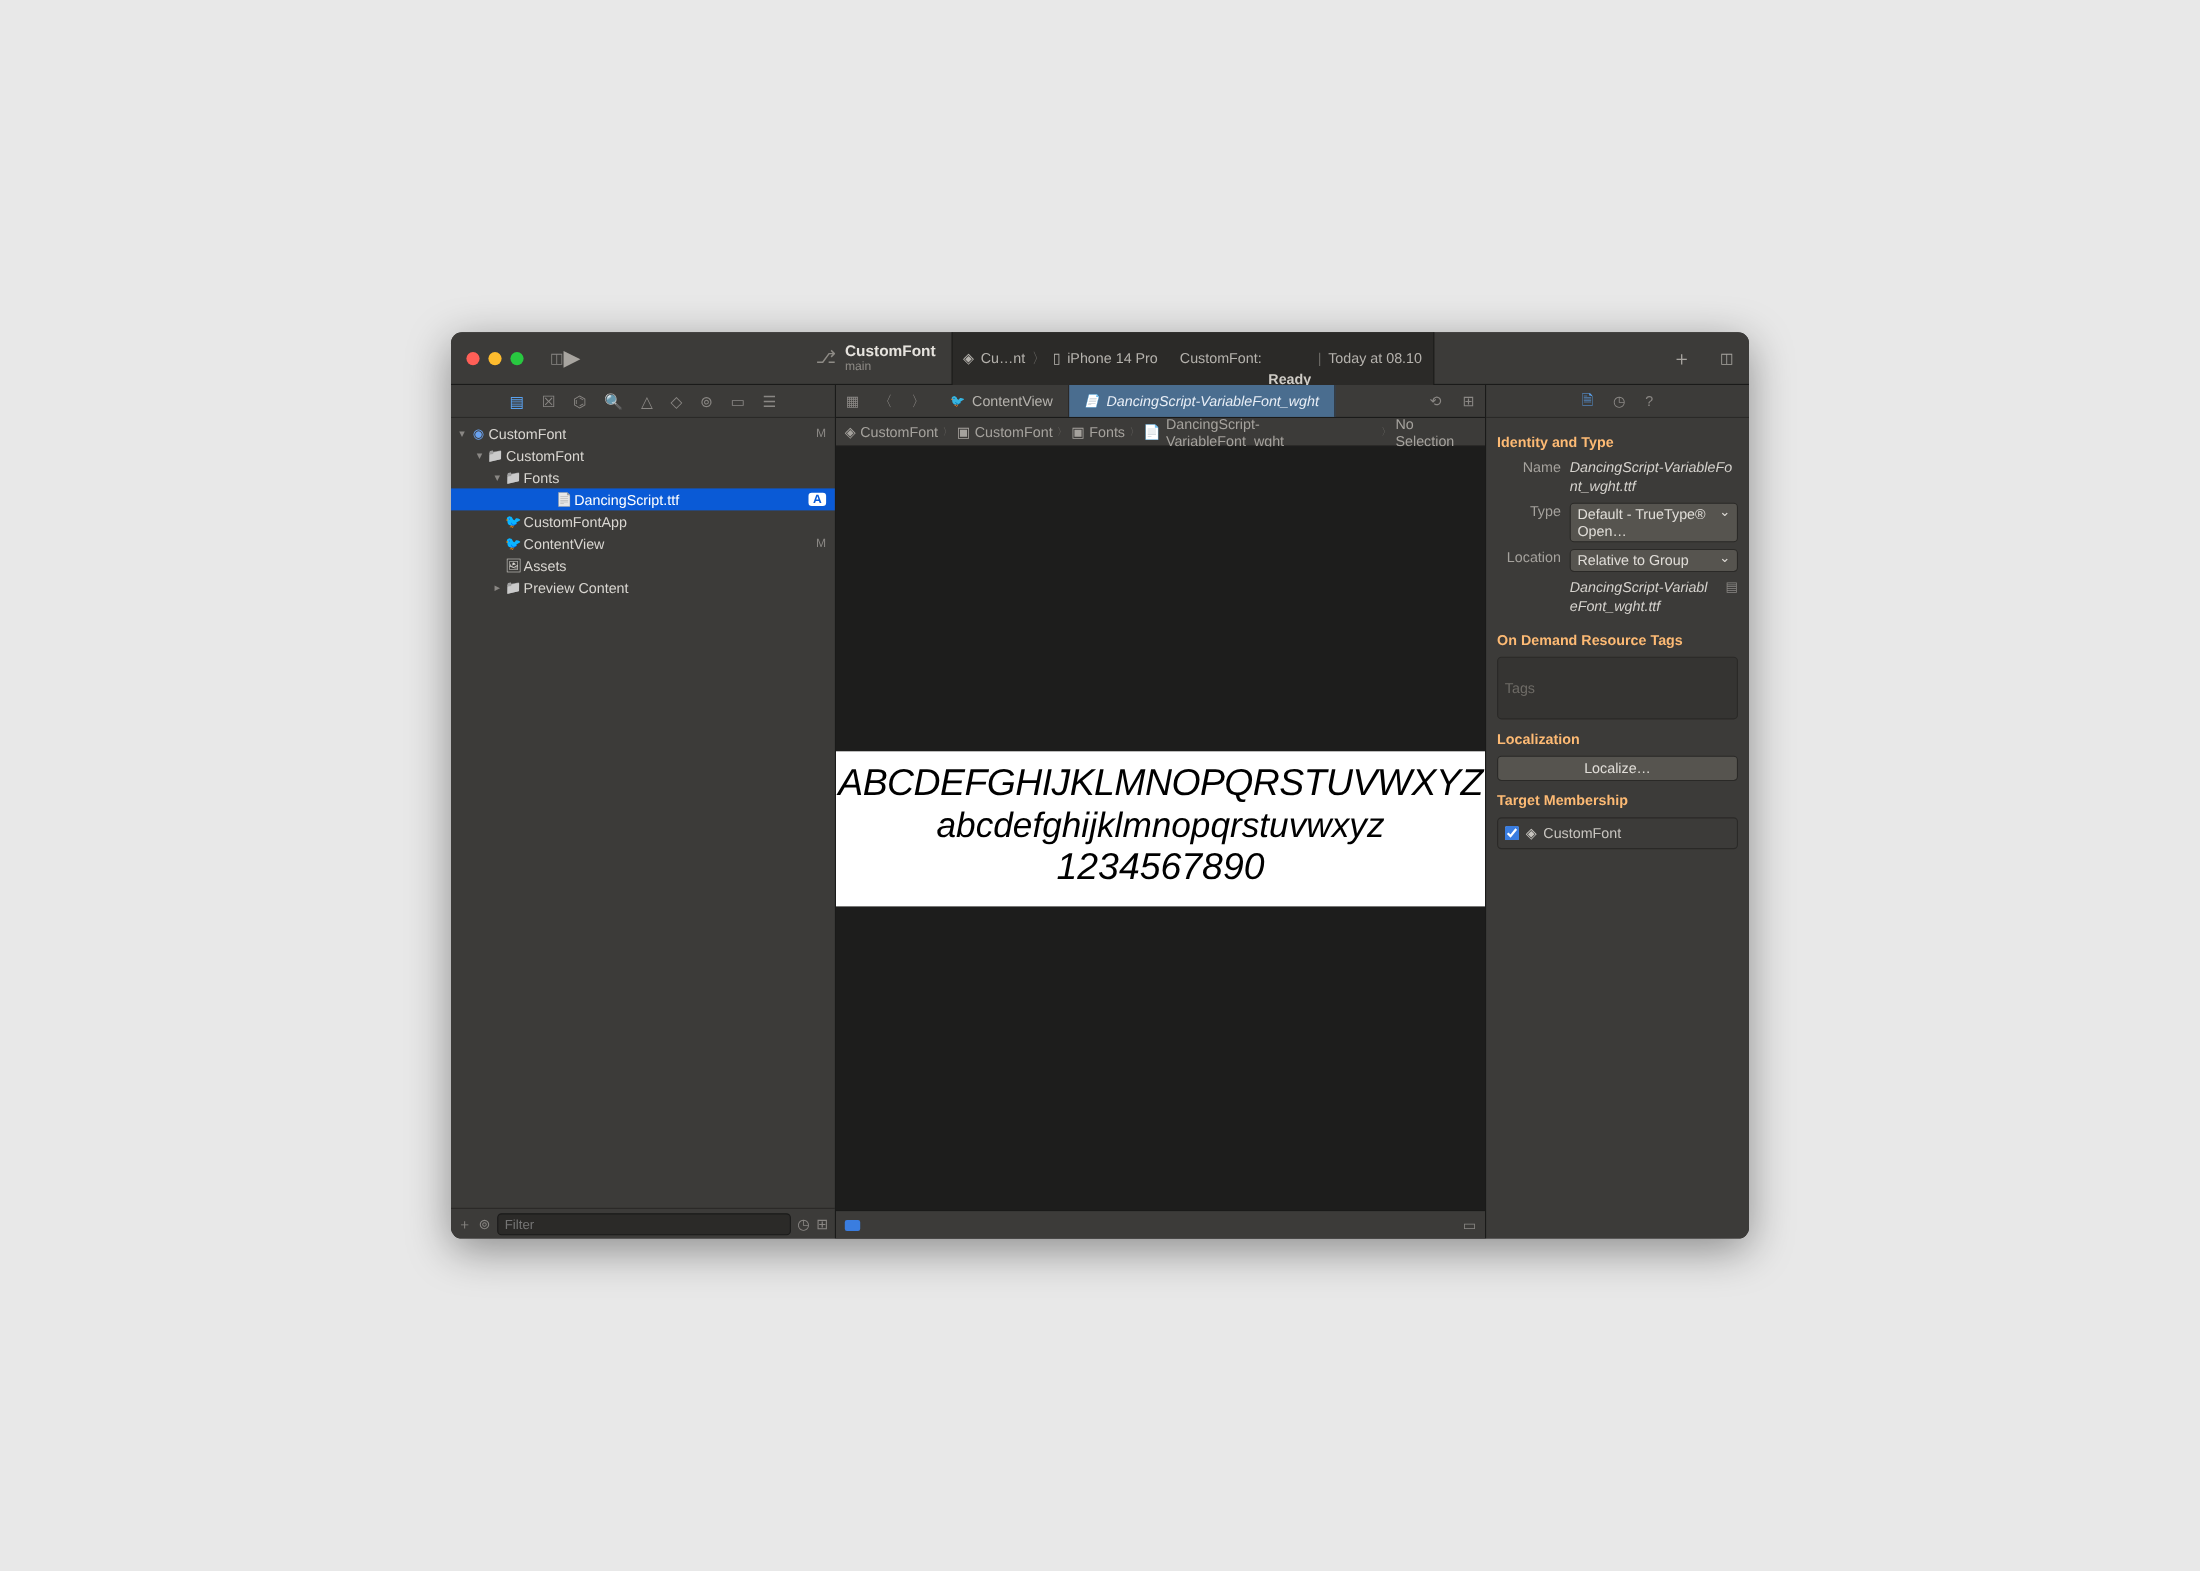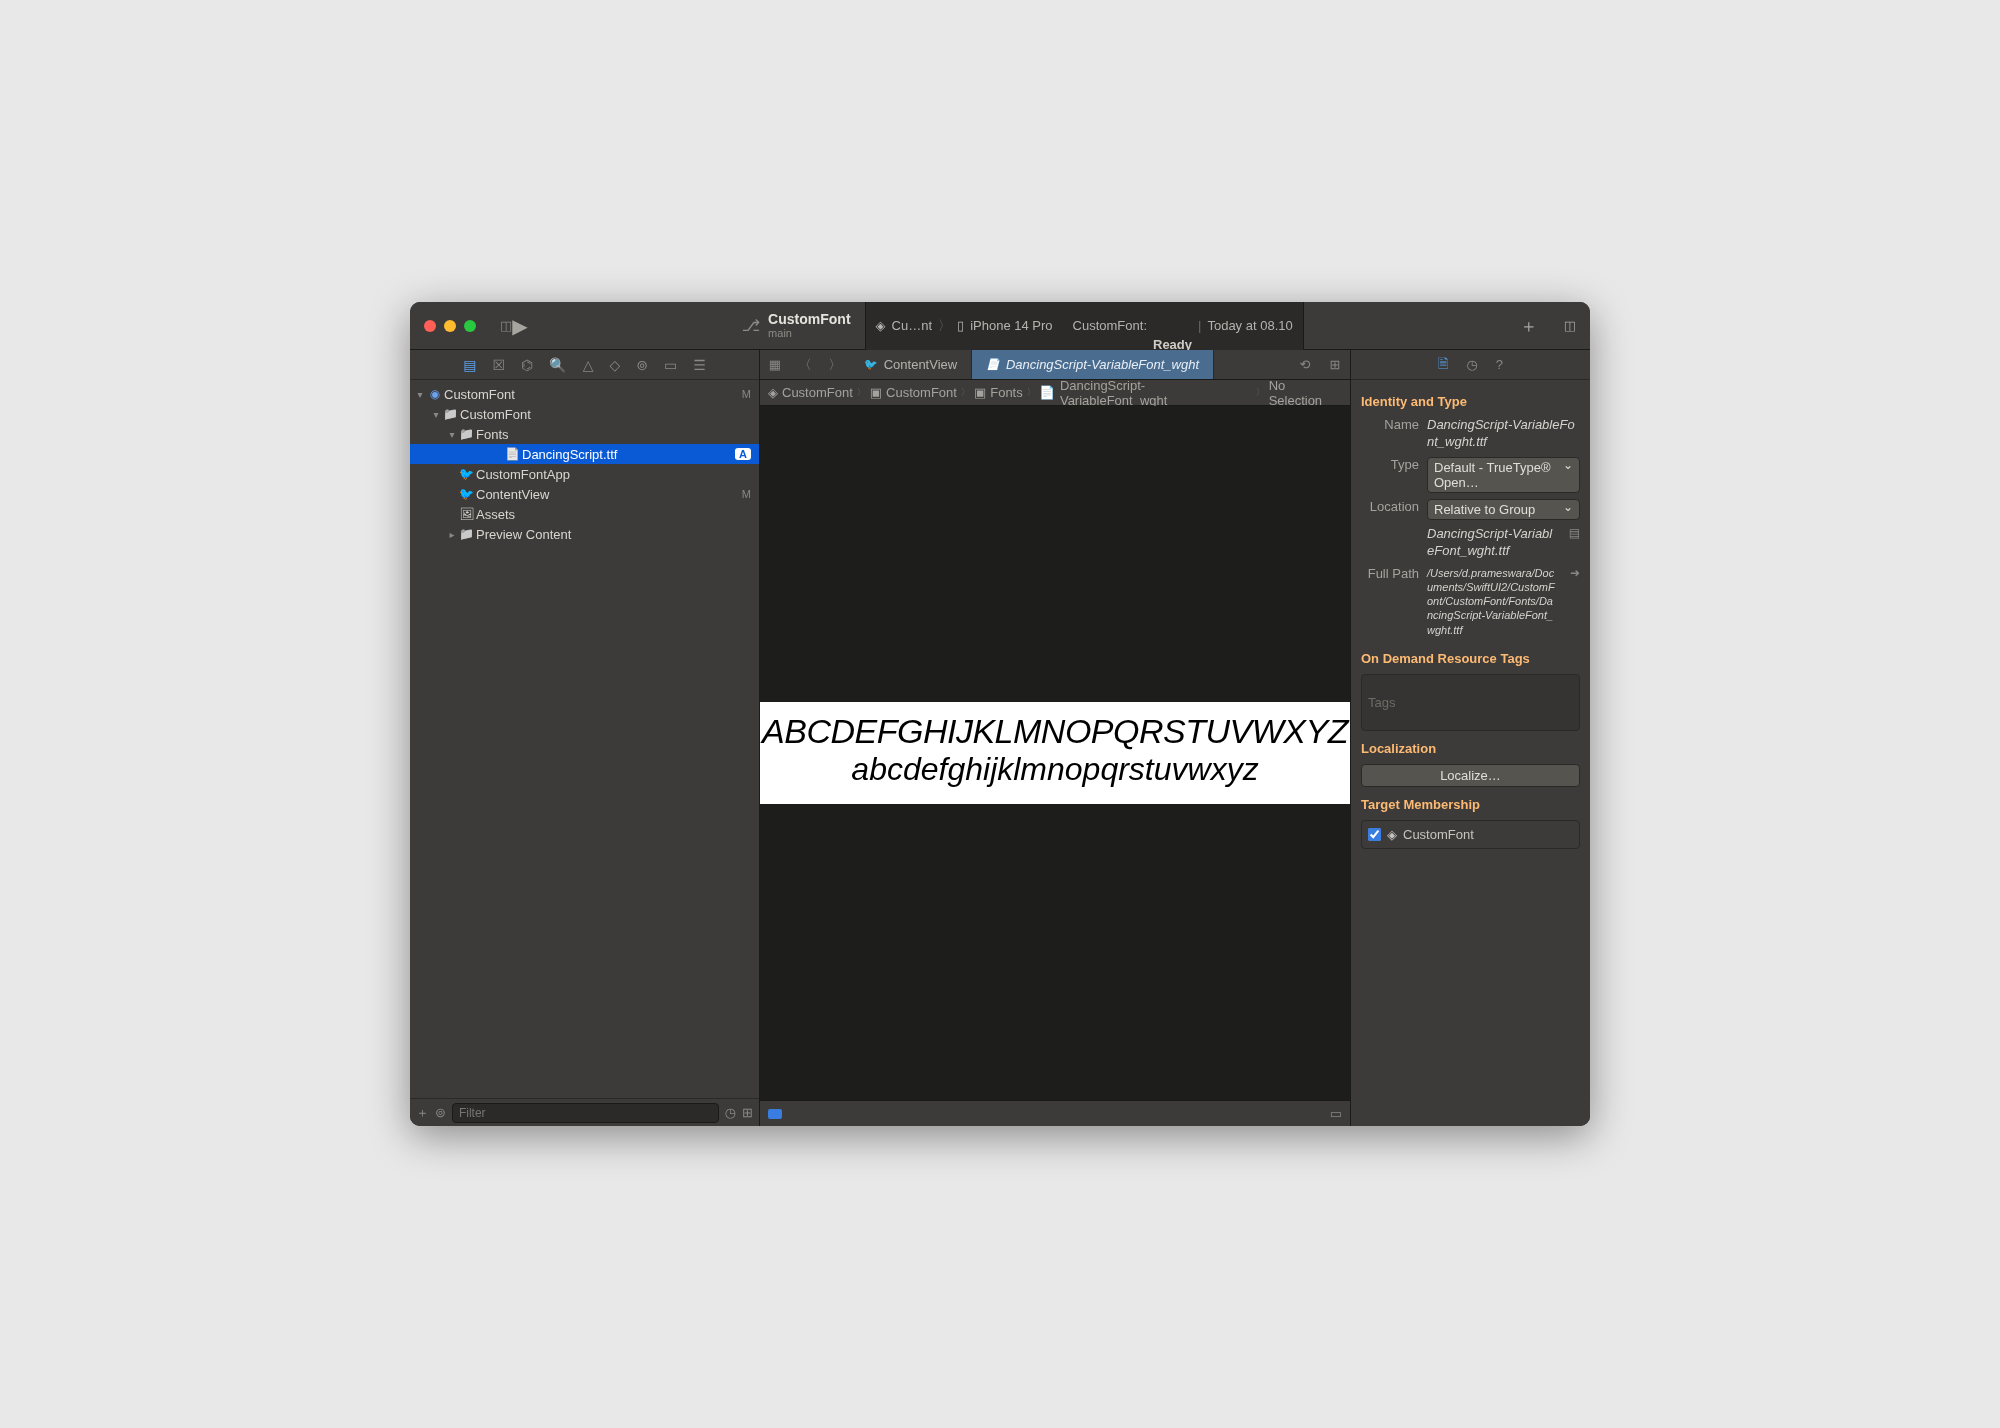--- a/index.html
+++ b/index.html
@@ -241,20 +241,21 @@
           </span>
         <span class="chev">〉</span>
         <span class="crumb">
             <span>No Selection</span>
           </span>
       </div>
       <div class="canvas">
         <div class="preview">
           <div class="line1">ABCDEFGHIJKLMNOPQRSTUVWXYZ</div>
           <div class="line2">abcdefghijklmnopqrstuvwxyz</div>
+          <div class="line3">1234567890</div>
         </div>
       </div>
       <div class="editor-footer">
         <div class="blue-pill"></div>
         <span class="right">▭</span>
       </div>
     </div>
 
     <div class="inspector">
       <div class="insp-icons">
@@ -273,25 +274,20 @@
           <div class="select"><span>Default - TrueType® Open…</span></div>
         </div>
         <div class="form-row">
           <div class="lbl">Location</div>
           <div class="select"><span>Relative to Group</span></div>
         </div>
         <div class="form-row">
           <div class="lbl"></div>
           <div class="val">DancingScript-VariableFont_wght.ttf</div>
           <span class="small-icon">▤</span>
-        </div>
-        <div class="form-row">
-          <div class="lbl">Full Path</div>
-          <div class="val" style="font-size:11px">/Users/d.prameswara/Documents/SwiftUI2/CustomFont/CustomFont/Fonts/DancingScript-VariableFont_wght.ttf</div>
-          <span class="small-icon">➜</span>
         </div>
 
         <div class="section-h" style="margin-top:14px">On Demand Resource Tags</div>
         <div class="tags-box"><span>Tags</span></div>
 
         <div class="section-h">Localization</div>
         <div class="loc-btn"><span>Localize…</span></div>
 
         <div class="section-h">Target Membership</div>
         <div class="target-box">

